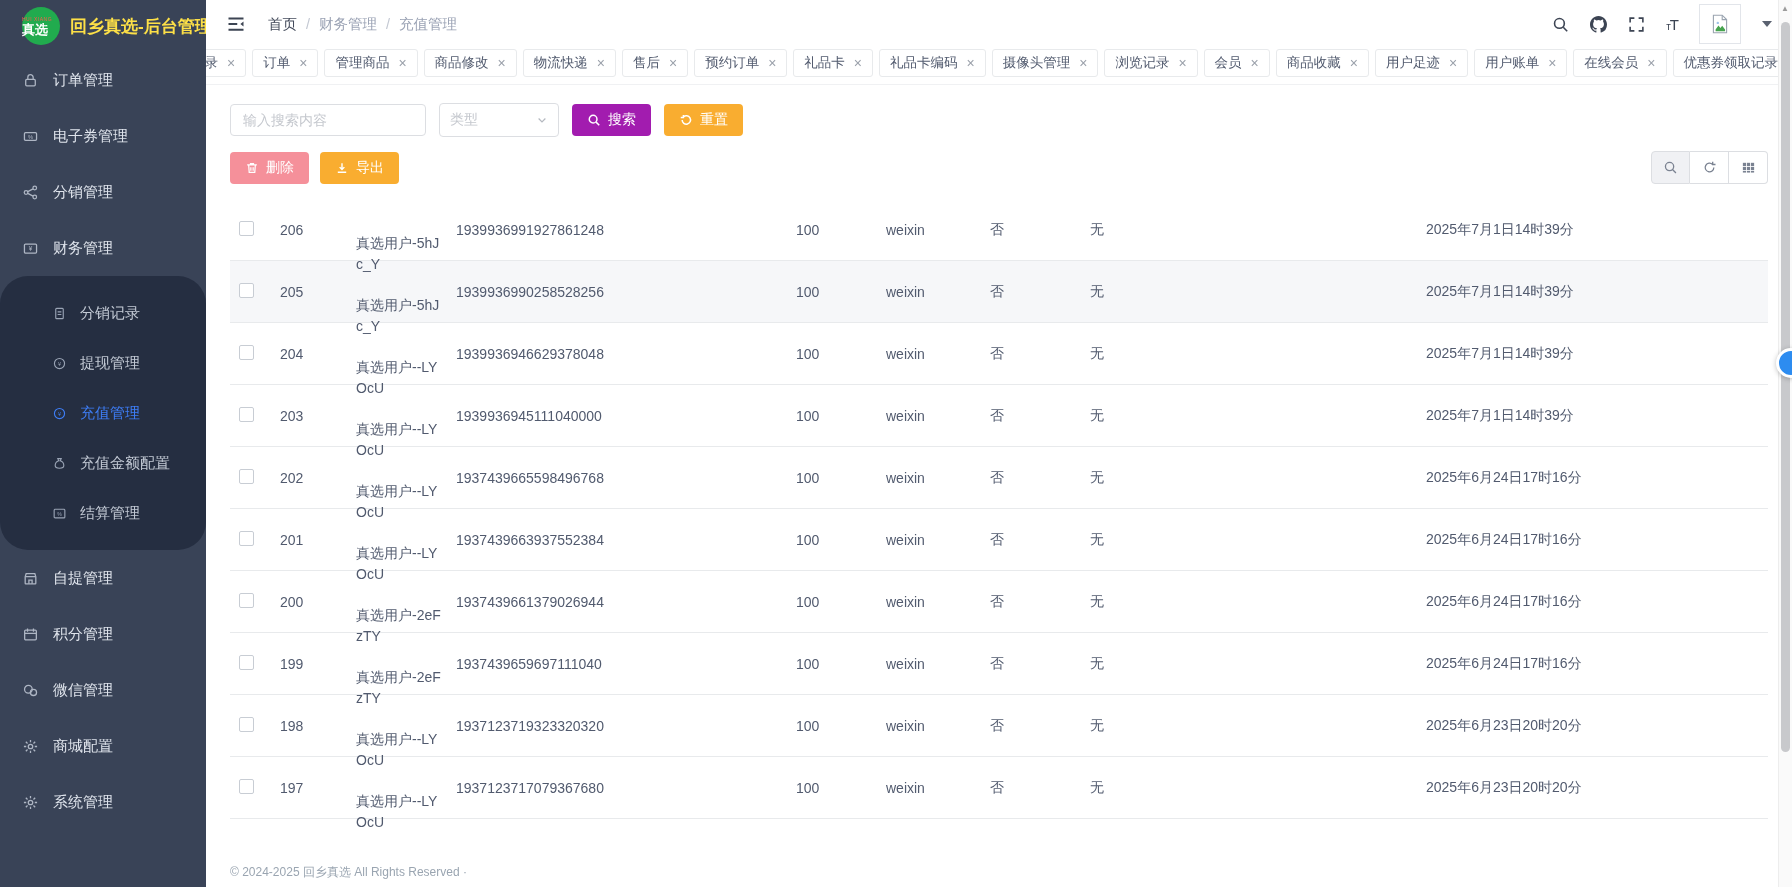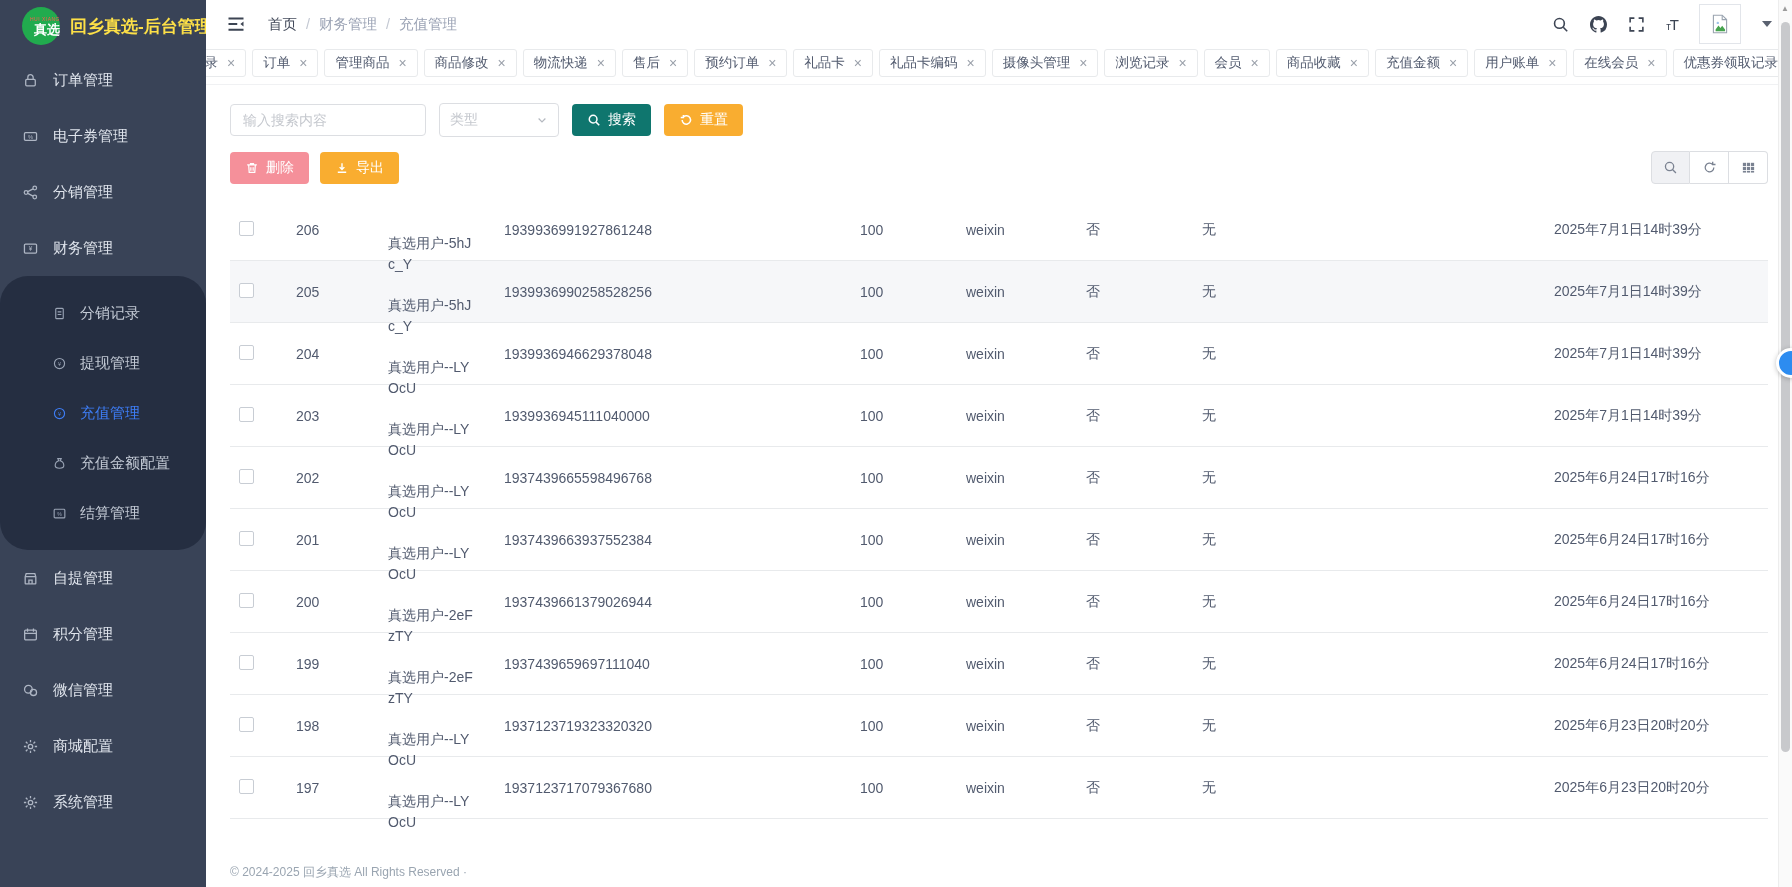--- a/index.html
+++ b/index.html
@@ -4,21 +4,21 @@
 <style>
   * { margin:0; padding:0; box-sizing:border-box; }
   html,body { width:1792px; height:887px; overflow:hidden; background:#fff;
     font-family:"Liberation Sans","DejaVu Sans",sans-serif; }
   .app { display:flex; width:1792px; height:887px; }
 
   
   .sidebar { width:206px; height:100%; background:#394357; flex:0 0 206px; display:flex; flex-direction:column; }
   .logo-row { height:52px; display:flex; align-items:center; gap:10px; padding:0 14px 0 22px; flex:0 0 52px; }
   .logo-circle { width:38px; height:38px; border-radius:50%; background:#21ab4e; display:flex; flex-direction:column;
-    align-items:flex-end; justify-content:center; flex:0 0 38px; line-height:1; }
+    align-items:flex-start; justify-content:center; flex:0 0 38px; line-height:1; }
   .logo-sub { font-size:5px; color:#ff5a4e; letter-spacing:.5px; }
   .logo-main { font-size:13px; color:#fff; font-weight:bold; margin-top:1px; }
   .app-title { color:#fde047; font-size:17px; font-weight:bold; white-space:nowrap; }
   .side-nav { flex:1; overflow:hidden; }
   .menu-item { height:56px; display:flex; align-items:center; padding:0 18px 0 22px; color:#dfe4ec;
     font-size:15px; cursor:pointer; position:relative; }
   .menu-item.partial { margin-top:-18px; }
   .menu-item .icon { width:17px; height:17px; margin-right:14px; color:#aeb6c4; display:inline-flex; }
   .menu-item .chev { margin-left:auto; color:#8b93a6; display:inline-flex; }
   .submenu { background:#252e41; padding:12px 0;border-radius:28px; }
@@ -60,37 +60,37 @@
   .search-input { width:196px; height:32px; border:1px solid #dcdee2; border-radius:4px; padding:0 12px;
     font-size:14px; color:#515a6e; outline:none; font-family:inherit; }
   .search-input::placeholder { color:#c5c8ce; }
   .select { width:120px; height:32px; border:1px solid #dcdee2; border-radius:4px; display:flex; align-items:center;
     padding:16px 10px; color:#c5c8ce; font-size:14px; cursor:pointer; }
   .select .sel-chev { margin-left:auto; color:#b5b9c0; width:12px; height:12px; display:inline-flex; }
   .btn { height:32px; border:none; border-radius:4px; color:#fff; font-size:14px; display:inline-flex;
     align-items:center; gap:7px; padding:0 15px; cursor:pointer; font-family:inherit; }
   .btn .bicon { width:14px; height:14px; display:inline-flex; }
   .btn .bicon svg { width:100%; height:100%; }
-  .btn.green { background:#0f766e;justify-content:space-between; }
+  .btn.green { background:#a21caf;justify-content:space-between; }
   .btn.amber { background:#f9ad30; }
   .btn.pink  { background:#f5909a; }
   .action-row { margin-top:14px; display:flex; align-items:center; gap:11px; flex:0 0 32px; }
   .tool-group { margin-left:auto; display:flex; }
   .tool-btn { width:39px; height:33px; border:1px solid #dcdee2; background:#fff; display:flex; align-items:center;
     justify-content:center; cursor:pointer; color:#7a8291; }
   .tool-btn svg { width:15px; height:15px; }
   .tool-btn:first-child { border-radius:4px 0 0 4px; background:#f0f1f4; }
   .tool-btn + .tool-btn { border-left:none; }
   .tool-btn:last-child { border-radius:0 4px 4px 0; }
 
   
   .table { margin-top:15px; flex:1; min-height:0; }
   .trow { display:grid; grid-template-columns:50px 76px 100px 340px 90px 104px 100px 336px 1fr; align-items:center; }
   .thead { height:40px; border-bottom:1px solid #e8eaec; color:#515a6e; font-size:14px; }
-  .tbody .trow { height:62px; border-bottom:1px solid #e8eaec; color:#515a6e; font-size:14px;gap:16px; }
+  .tbody .trow { height:62px; border-bottom:1px solid #e8eaec; color:#515a6e; font-size:14px; }
   .tbody .trow.hover { background:#f6f7f9; }
   .cell { padding-right:10px; overflow:hidden; }
   .cell.nick { word-break:break-all; line-height:1.45;margin-top:48px; }
   .checkbox { width:15px; height:15px; border:1px solid #c8cdd4; border-radius:2px; background:#fff;
     display:inline-block; margin-left:9px; cursor:pointer; }
   .footer { flex:0 0 26px; display:flex; align-items:center; font-size:12px; color:#9aa5b1; padding-bottom:4px; }
 
   
   .scrollbar { position:fixed; top:0; right:0; width:14px; height:887px; background:#fafafa;
     border-left:1px solid #ededed; z-index:40; }
@@ -384,21 +384,21 @@
         </span>
         <span class="tab">
           <span>会员</span>
           <span class="x">×</span>
         </span>
         <span class="tab">
           <span>商品收藏</span>
           <span class="x">×</span>
         </span>
         <span class="tab">
-          <span>充值金额</span>
+          <span>用户足迹</span>
           <span class="x">×</span>
         </span>
         <span class="tab">
           <span>用户账单</span>
           <span class="x">×</span>
         </span>
         <span class="tab">
           <span>在线会员</span>
           <span class="x">×</span>
         </span>

